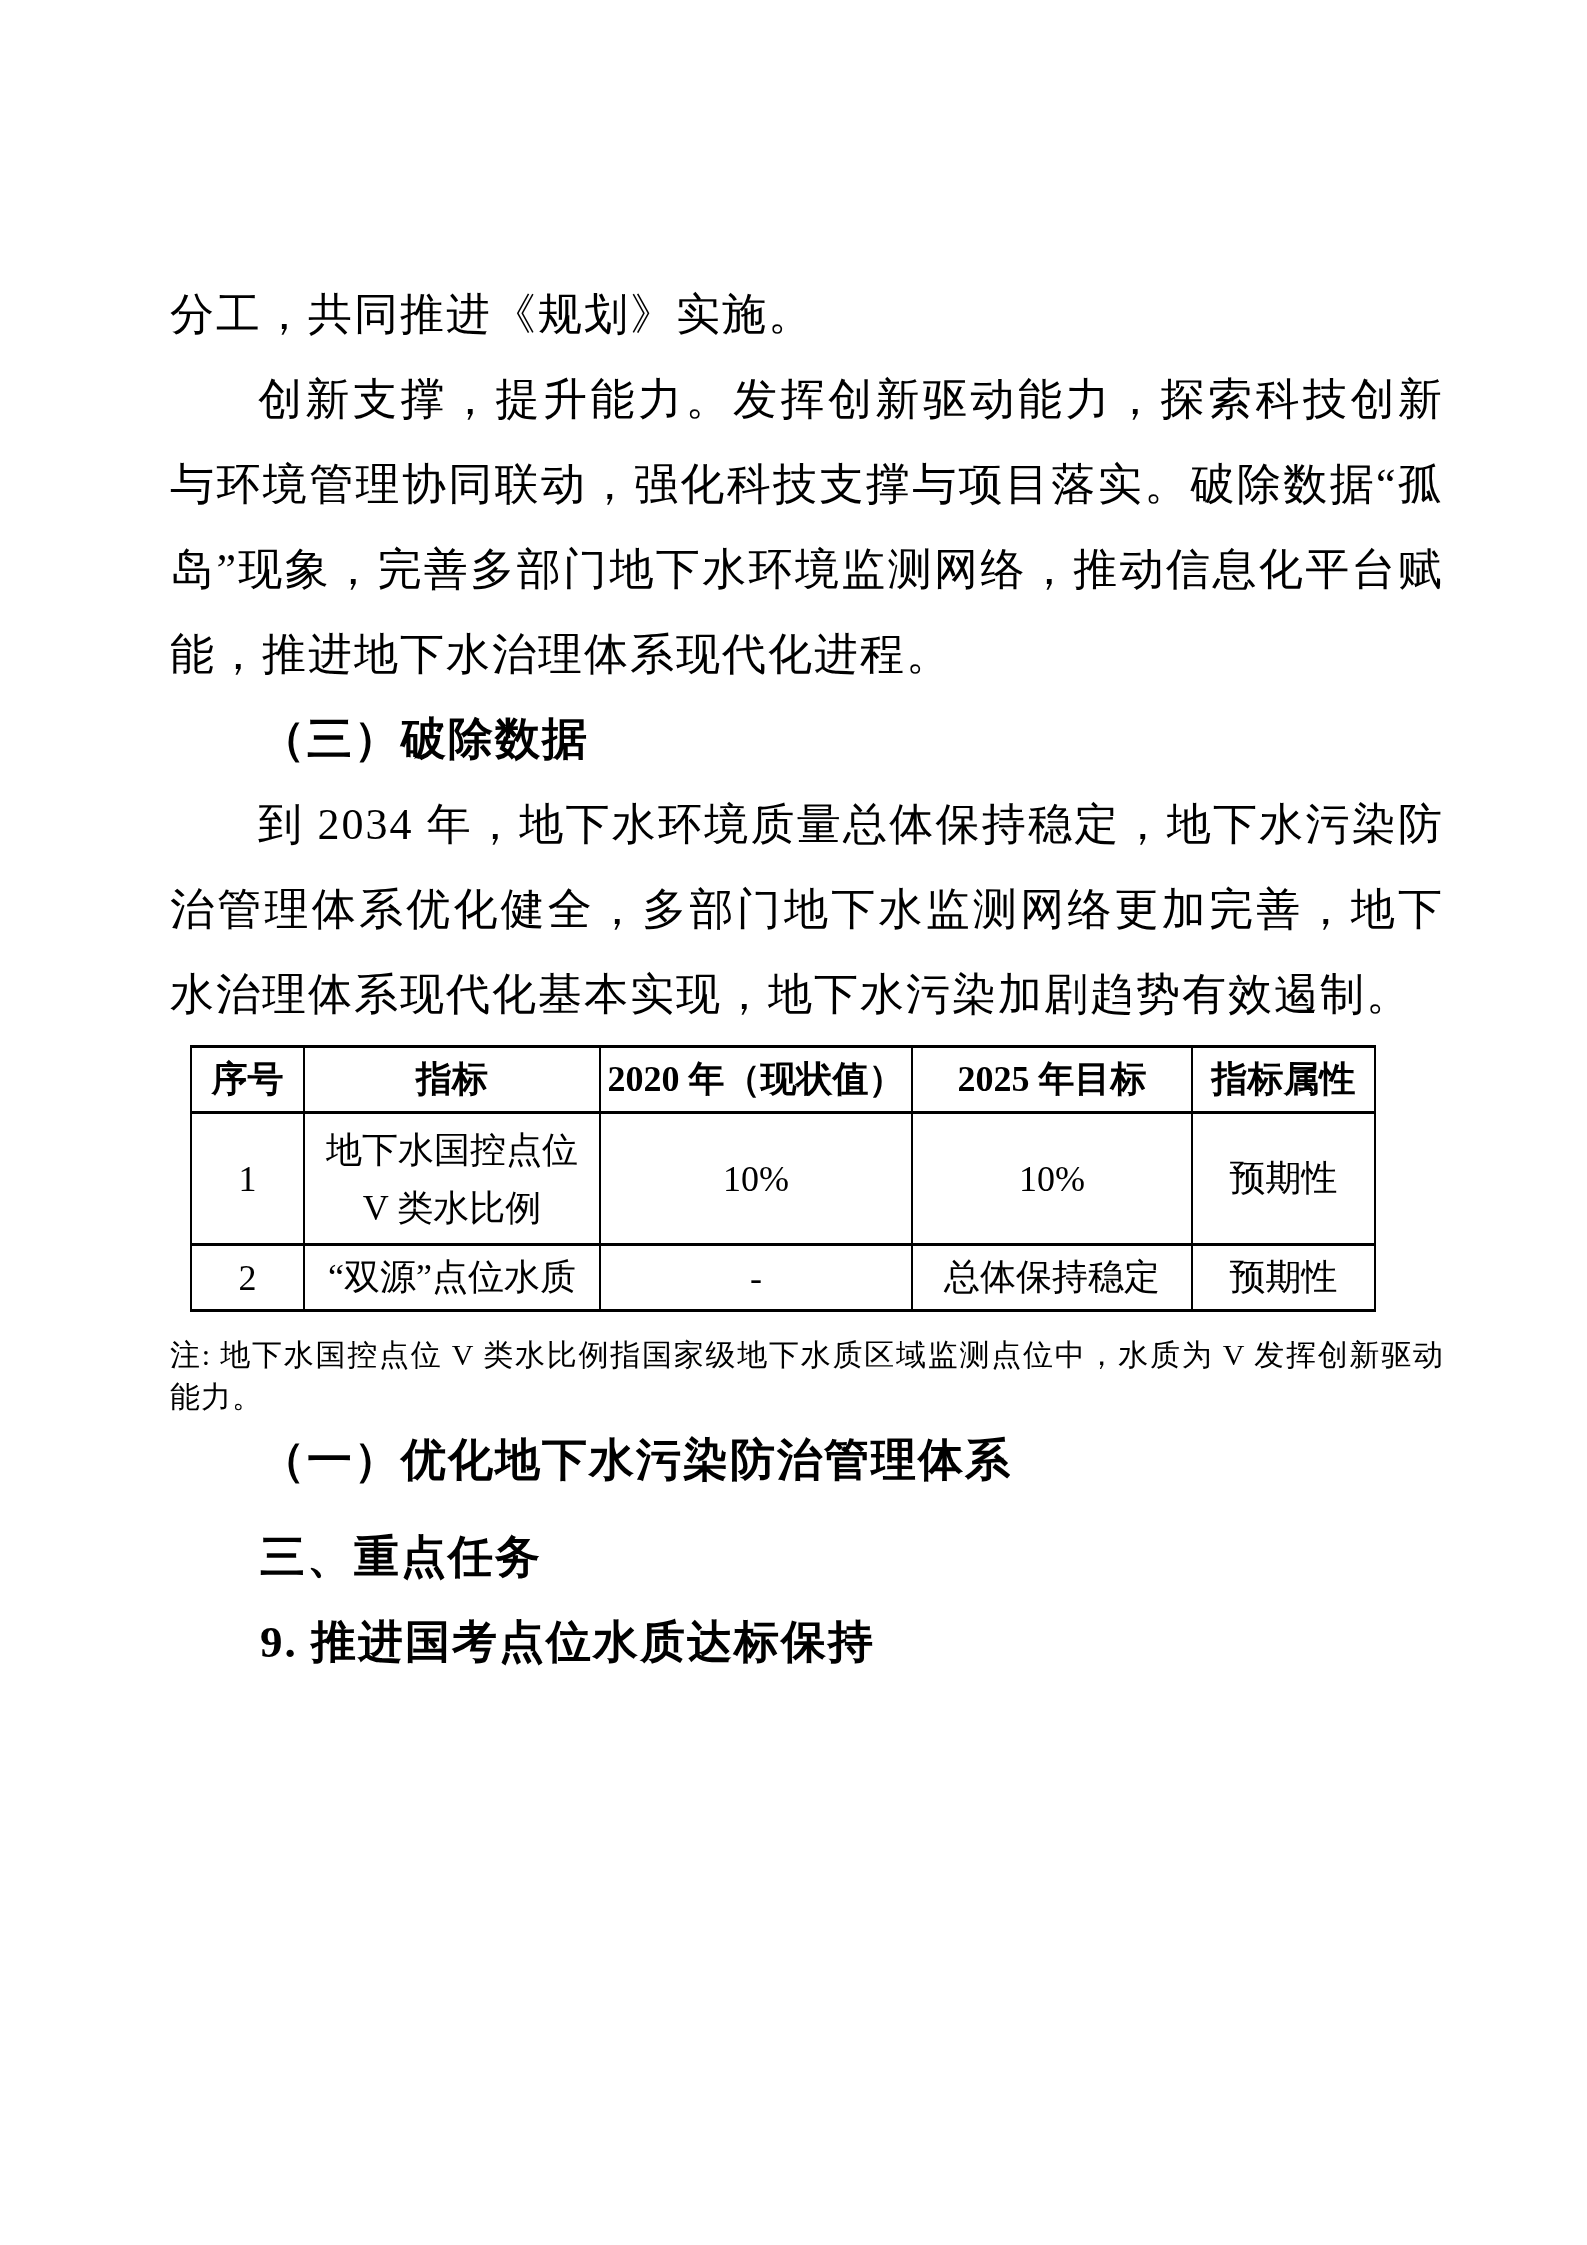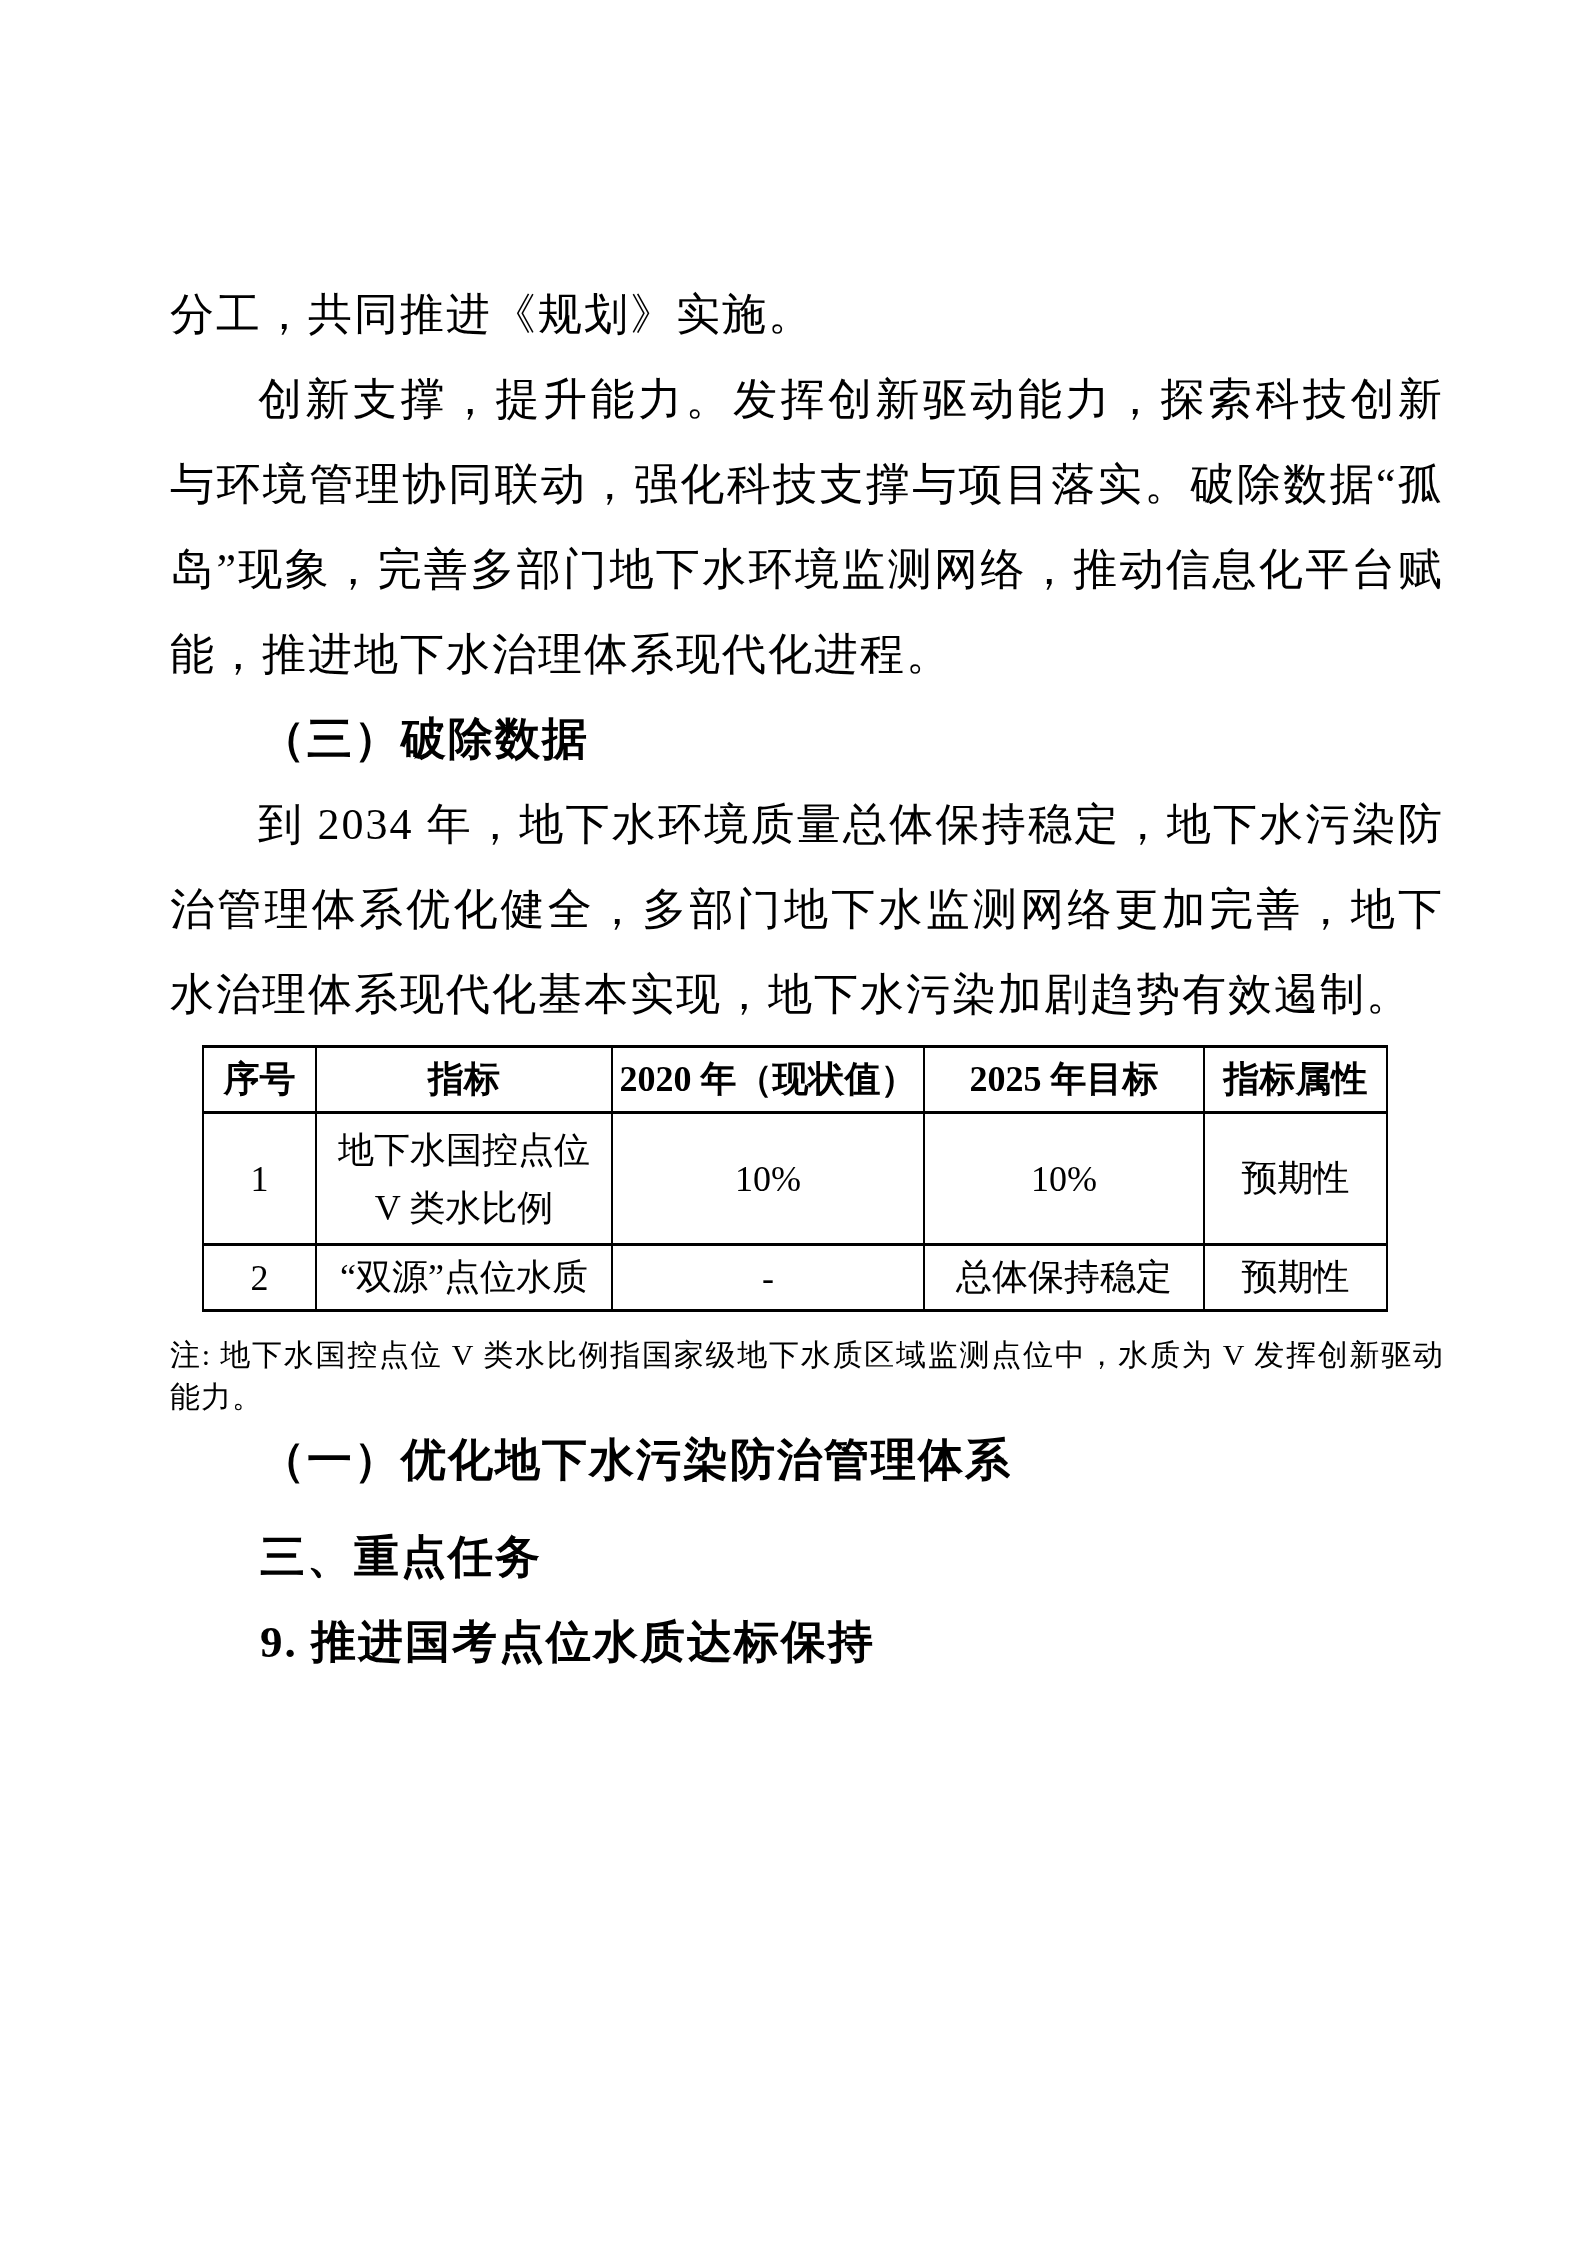--- a/index.html
+++ b/index.html
@@ -39,21 +39,21 @@
     line-height: 54px;
     font-weight: bold;
     text-align: center;
     letter-spacing: 1px;
     margin-top: 4px;
     white-space: pre-wrap;
   }
   table.data-table {
     border-collapse: collapse;
     margin-top: 8px;
-    margin-left: 32px;
+    margin-left: 20px;
     width: 1184px;
     table-layout: fixed;
     padding-left: 46px;
   }
   table.data-table th, table.data-table td {
     border-left: 2px solid #000;
     border-right: 2px solid #000;
     border-top: 3px solid #000;
     border-bottom: 3px solid #000;
     text-align: center;

